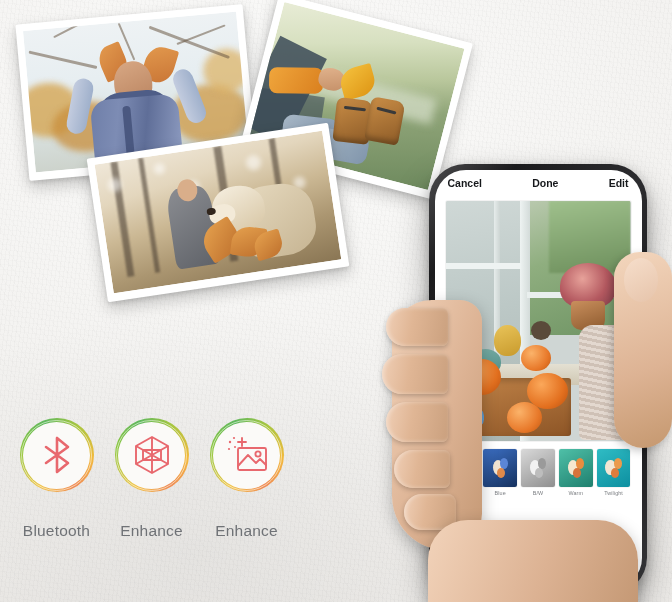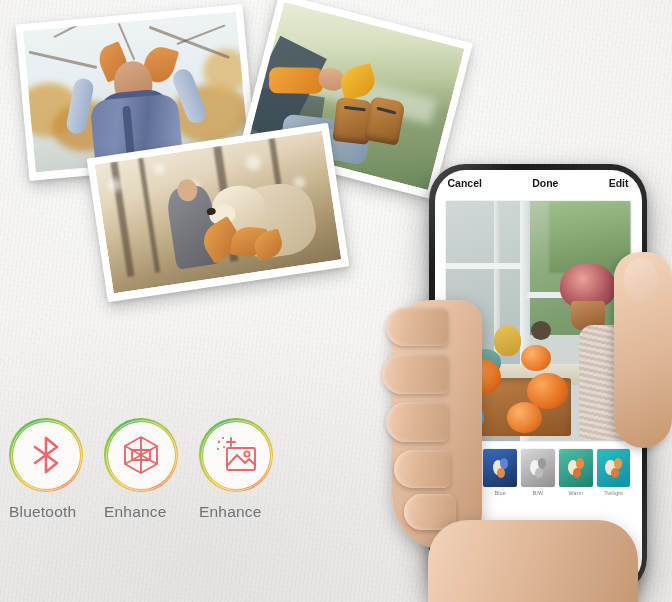--- a/index.html
+++ b/index.html
@@ -67,21 +67,21 @@
   .dog-head{background:linear-gradient(155deg,#f6efe0,#d8c7a6);border-radius:48% 52% 42% 58%;}
   .dog-body{background:linear-gradient(145deg,#e8dcc2,#c6b492);border-radius:46% 40% 38% 44%;}
   .dog-snout{background:#f3ead8;border-radius:45%;}
   .dog-nose{background:#31261d;border-radius:50%;}
   .woman{background:linear-gradient(150deg,#8b8d92,#5f6268);border-radius:30% 30% 12% 12%;}
   .woman-head{background:#d9ae8a;border-radius:50%;}
   .dleaf{background:linear-gradient(150deg,#e6a24f,#bd6f2c);border-radius:55% 8% 55% 8%;}
 
   
   .features{position:absolute;left:9px;top:418px;width:380px;display:flex;}
-  .feature{width:95px;display:flex;flex-direction:column;}
+  .feature{width:95px;display:flex;flex-direction:column;align-items:center;gap:19px;}
   .ring{
     width:74px;height:74px;border-radius:50%;position:relative;
     background:conic-gradient(from 210deg,#f0c64b 0deg,#8dc63f 70deg,#5fb85e 130deg,#a8c63f 185deg,#f2b93c 245deg,#ef8b55 300deg,#f0c64b 360deg);
     padding:2px;box-sizing:border-box;
   }
   .ring:before{
     content:"";position:absolute;left:3.5px;top:3.5px;right:3.5px;bottom:3.5px;border-radius:50%;
     background:#fbfaf8;
   }
   .ring:after{

